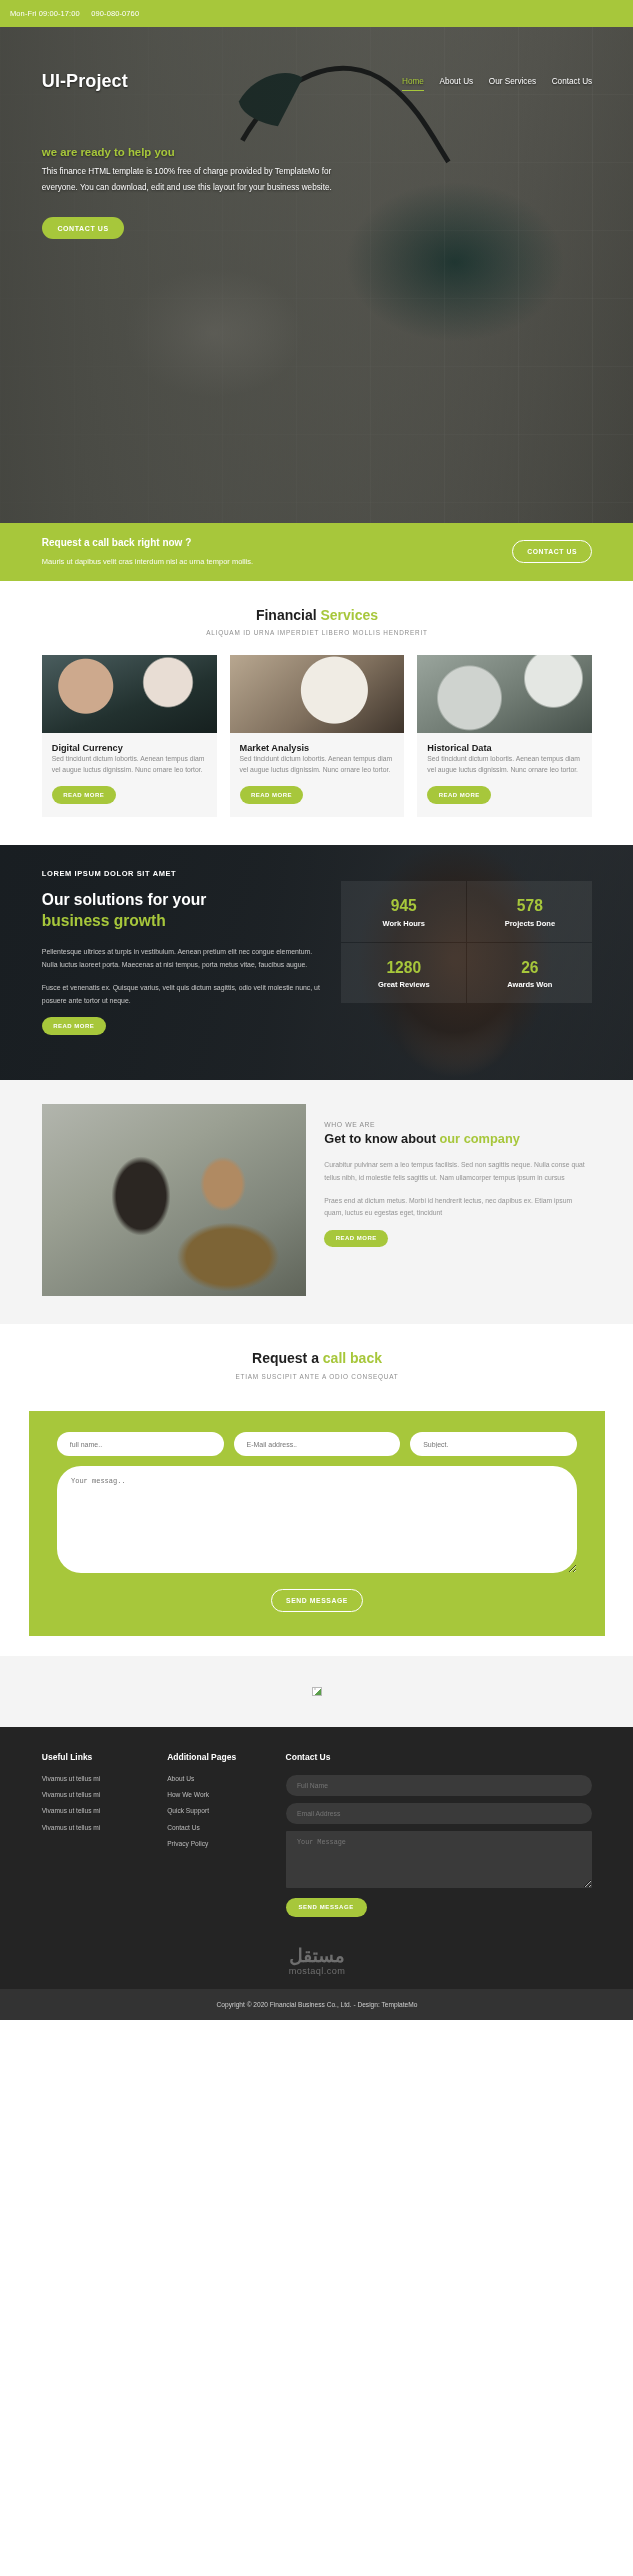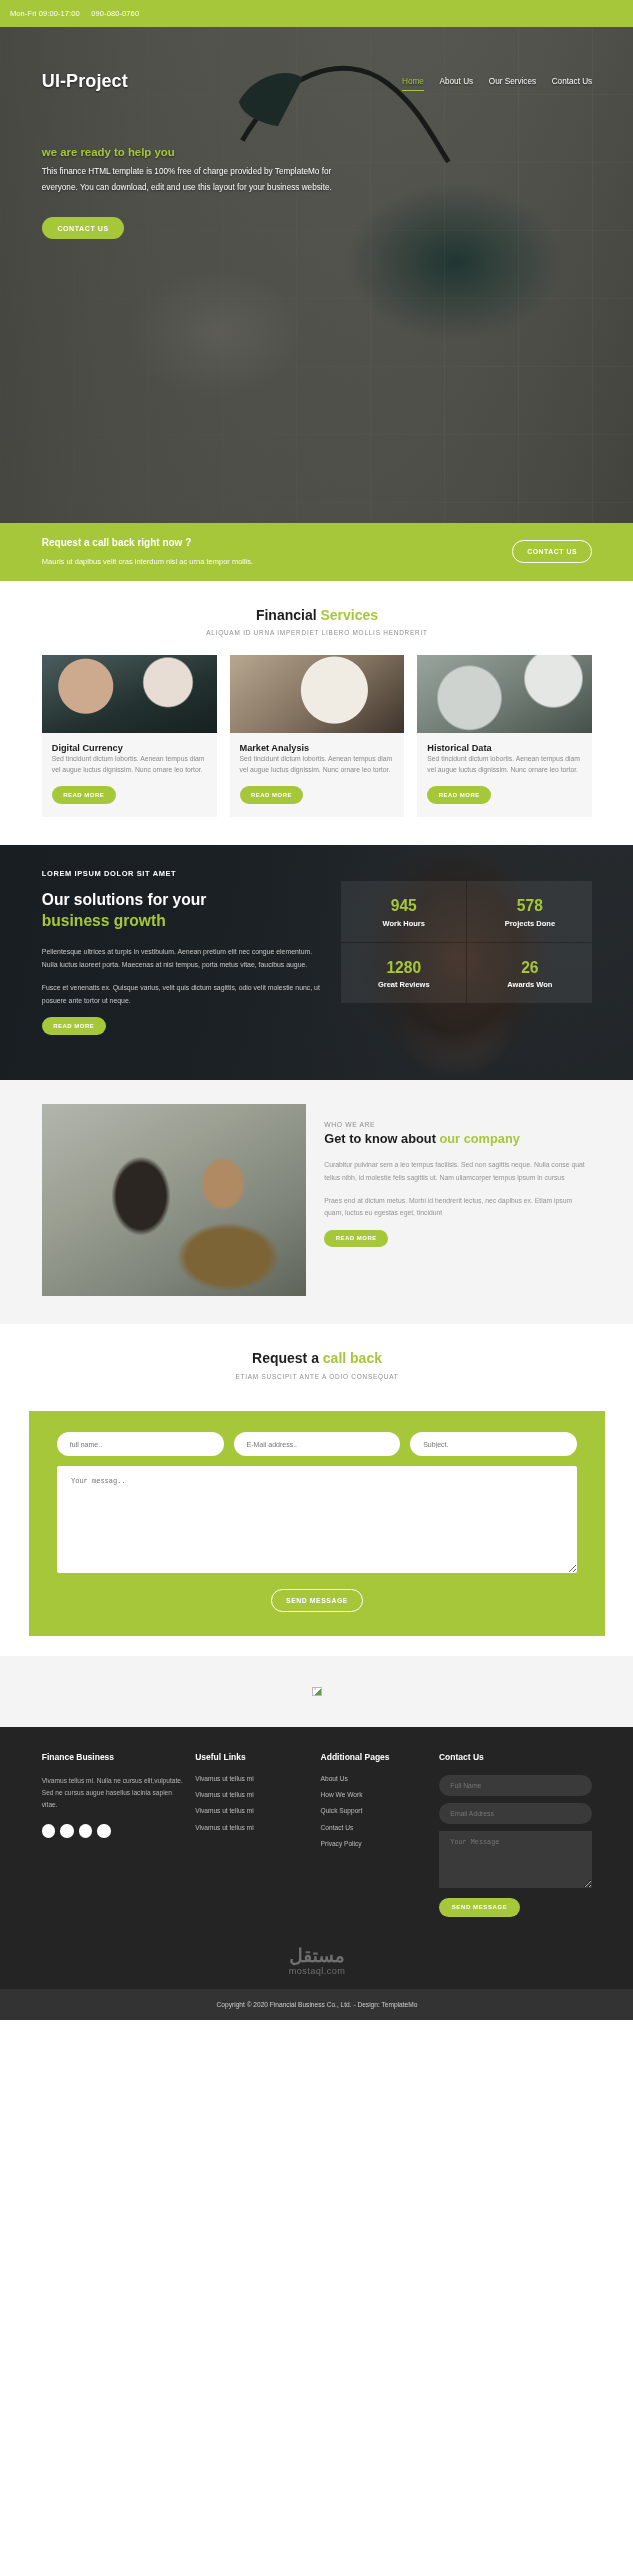--- a/index.html
+++ b/index.html
@@ -375,21 +375,21 @@
     padding: 8.5px 12.8px;
     font-size: 7px;
     font-family: "Liberation Sans", sans-serif;
     color: #555;
     outline: none;
   }
   .formbox textarea {
     width: 100%;
     height: 107px;
     border: none;
-    border-radius: 2px;
+    border-radius: 24px;
     padding: 11.4px 14px;
     font-size: 7px;
     font-family: "Liberation Mono", monospace;
     color: #555;
     resize: vertical;
     outline: none;
     display: block;
   }
   .form-submit { text-align: center; margin-top: 15.6px; }
 
@@ -659,30 +659,20 @@
     </div>
   </form>
 
   <div class="brokenstrip">
     <span class="broken-img"></span>
   </div>
 </section>
 
 <footer class="footer">
   <div class="footer-inner">
-    <div class="fcol-1">
-      <h5>Finance Business</h5>
-      <p class="ftext">Vivamus tellus mi. Nulla ne cursus elit,vulputate. Sed ne cursus augue hasellus lacinia sapien vitae.</p>
-      <div class="socials">
-        <span class="soc"></span>
-        <span class="soc"></span>
-        <span class="soc"></span>
-        <span class="soc"></span>
-      </div>
-    </div>
 
     <div class="fcol-2">
       <h5>Useful Links</h5>
       <a href="#" class="flink">Vivamus ut tellus mi</a>
       <a href="#" class="flink">Vivamus ut tellus mi</a>
       <a href="#" class="flink">Vivamus ut tellus mi</a>
       <a href="#" class="flink">Vivamus ut tellus mi</a>
     </div>
 
     <div class="fcol-3">

